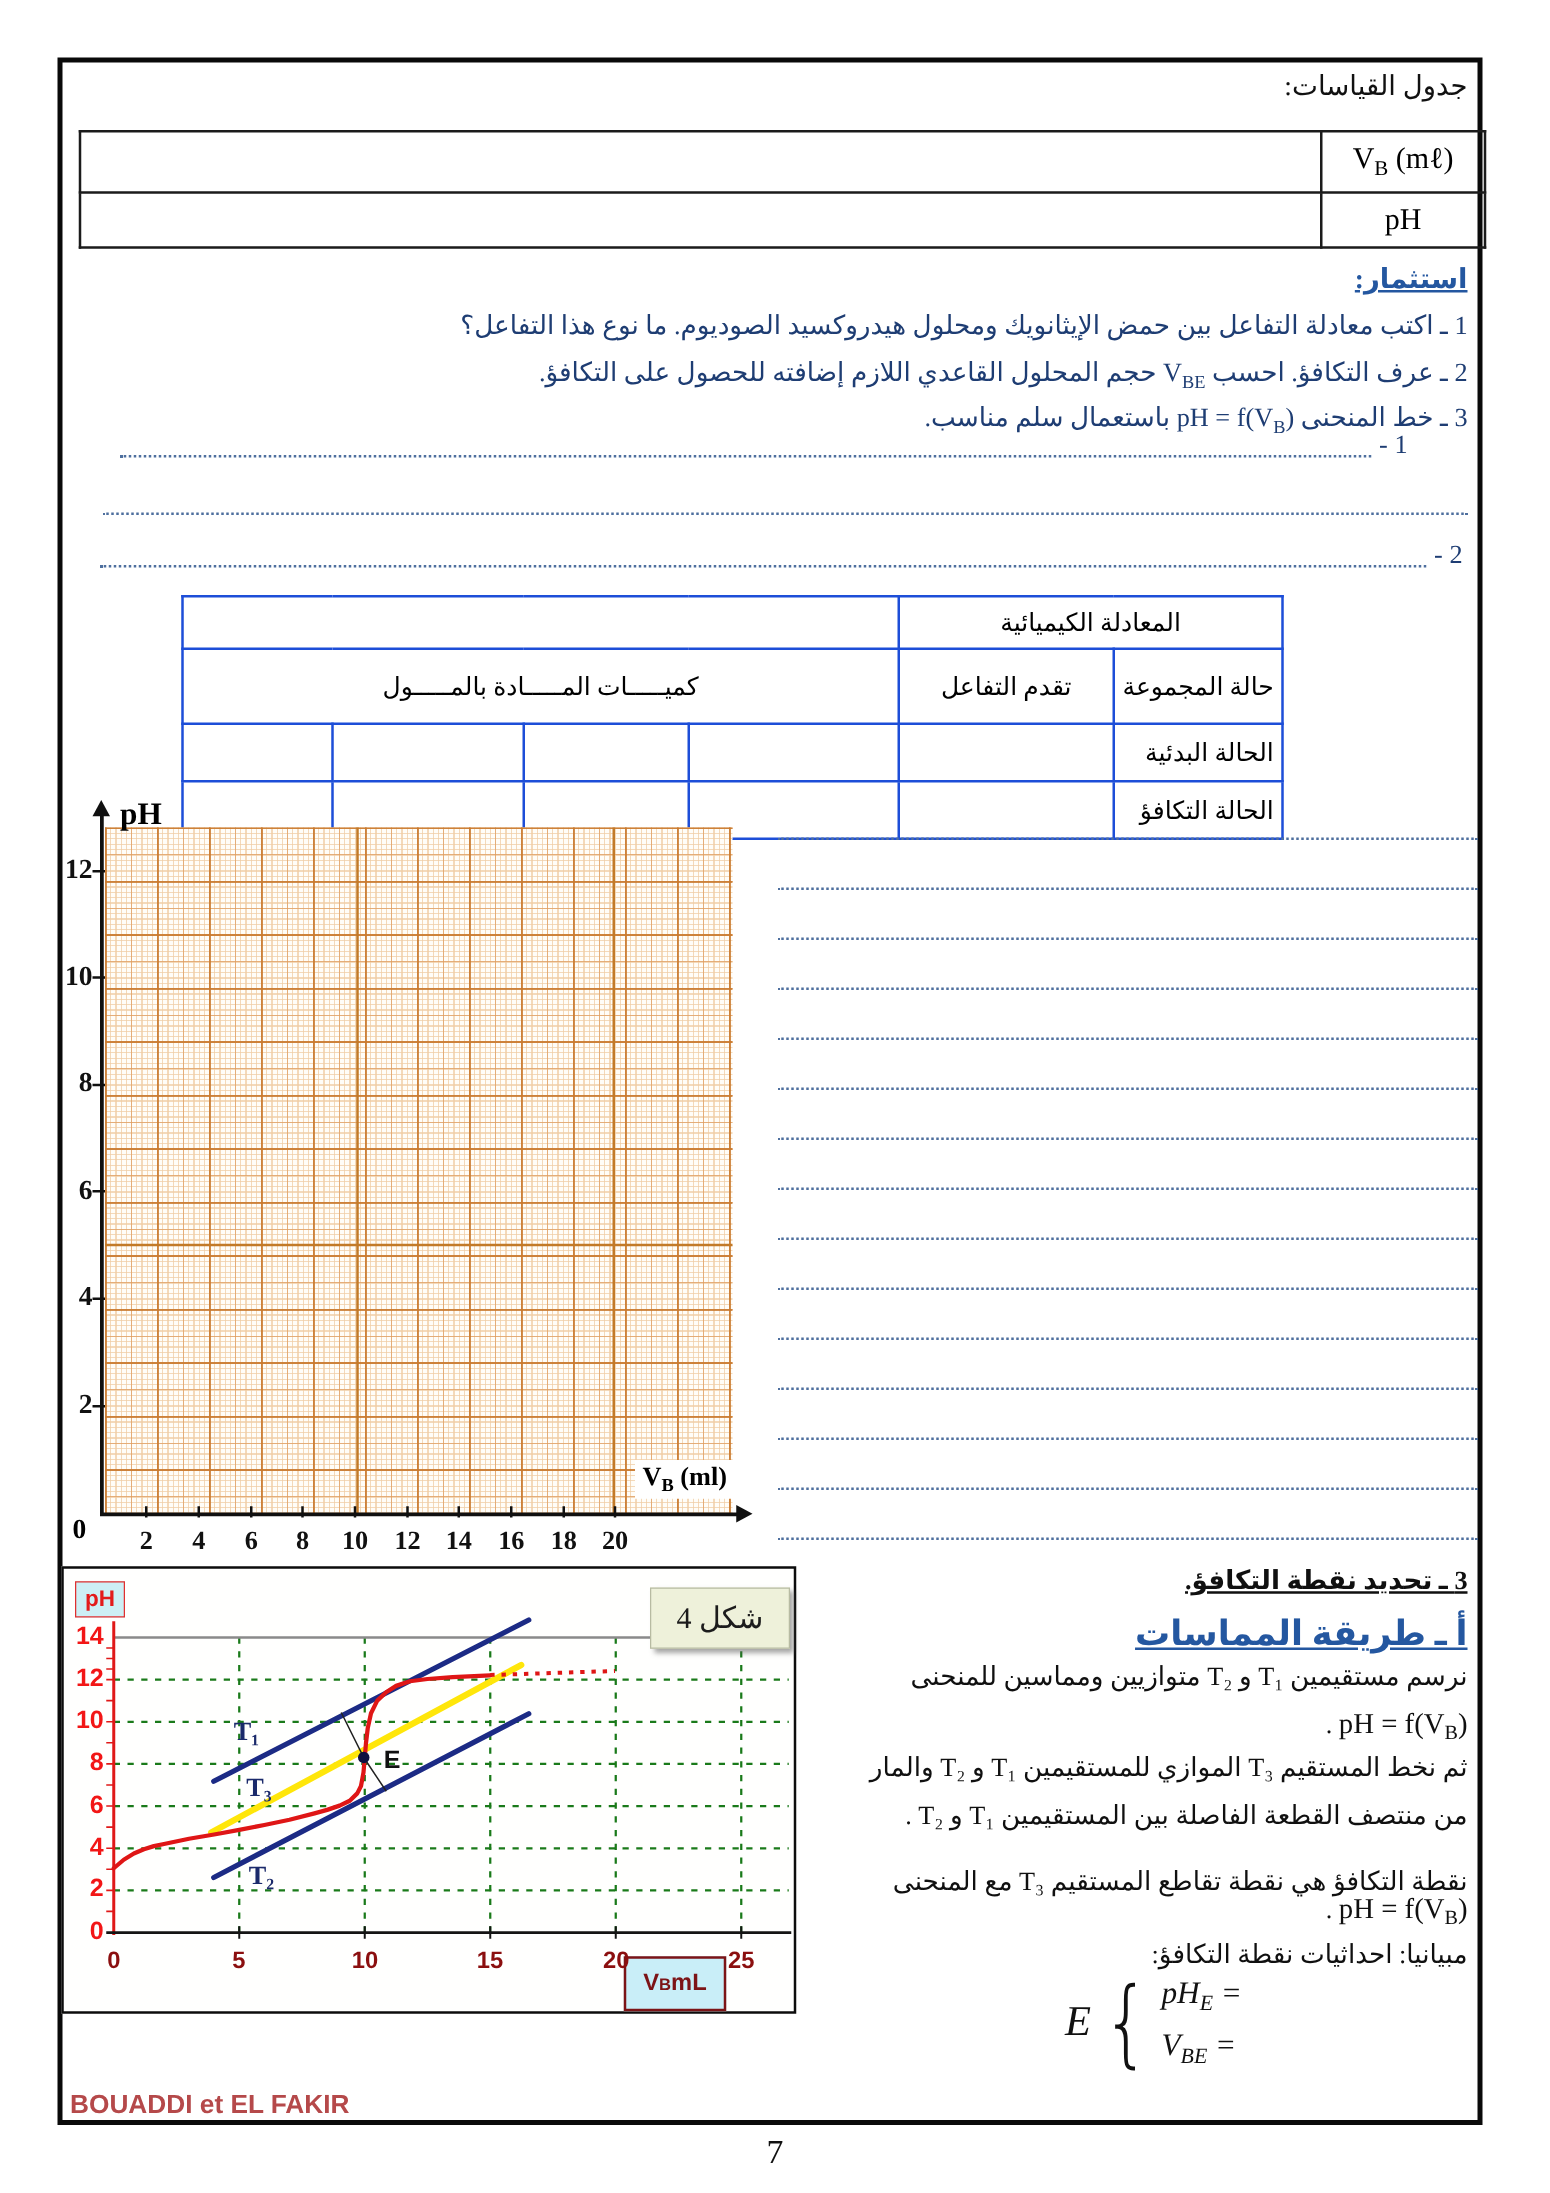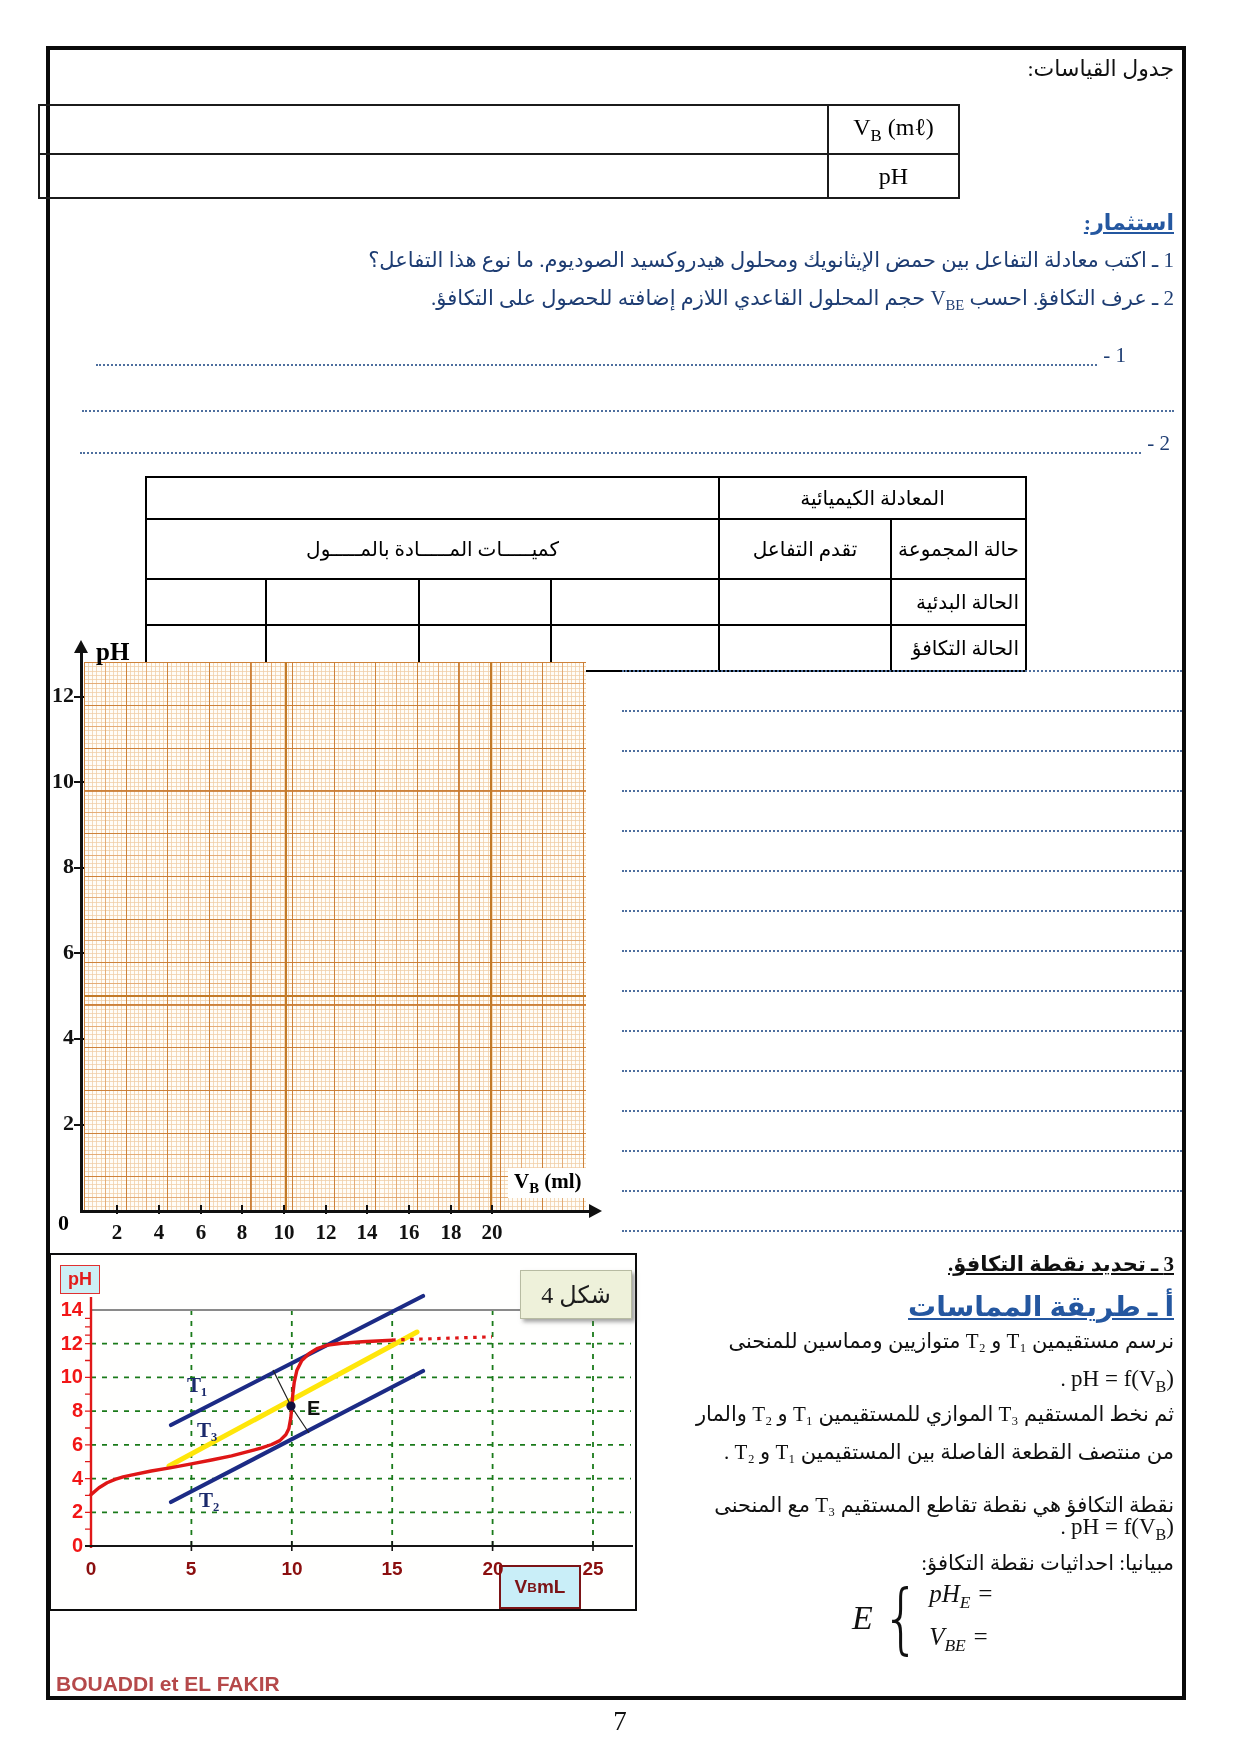--- a/index.html
+++ b/index.html
@@ -6,24 +6,24 @@
   .page{position:relative;width:1240px;height:1754px;background:#ffffff;
         font-family:"Liberation Serif","DejaVu Sans",serif;overflow:hidden;}
   .abs{position:absolute;}
   .ar{direction:rtl;text-align:right;font-family:"Liberation Serif","DejaVu Sans",serif;}
   .ltr{direction:ltr;unicode-bidi:embed;font-family:"Liberation Serif",serif;}
   .frame{left:46px;top:46px;width:1132px;height:1646px;border:4px solid #0a0a0a;}
   .title{right:66px;top:56px;font-size:22px;color:#111;}
   .blue{color:#1e3d73;}
   .bluehead{color:#2457a0;font-weight:bold;text-decoration:underline;}
   table{border-collapse:collapse;}
-  .t1{left:38px;top:104px;width:922px;table-layout:fixed;}
+  .t1{left:63px;top:104px;width:1126px;table-layout:fixed;}
   .t1 td{border:2px solid #1b1b1b;font-size:24px;text-align:center;vertical-align:middle;}
   .t2{left:145px;top:476px;width:880px;table-layout:fixed;}
-  .t2 td{border:2px solid #000000;font-size:20px;text-align:center;vertical-align:middle;}
+  .t2 td{border:2px solid #1d4ed8;font-size:20px;text-align:center;vertical-align:middle;}
   .ansline{display:flex;align-items:flex-end;direction:rtl;height:28px;}
   .ansline .num{font-size:21px;color:#1e3d73;padding-right:4px;white-space:nowrap;line-height:22px;}
   .dotfill{flex:1;border-bottom:2.5px dotted #4e6f9e;height:24px;margin:0 6px;}
   .dotrow{border-bottom:2.5px dotted #4e6f9e;height:24px;}
   .paper{left:84px;top:662px;width:502px;height:550px;background-color:#fffdf8;
     background-image:
       repeating-linear-gradient(to right,rgba(201,122,47,.85) 0,rgba(201,122,47,.85) 1.3px,transparent 1.3px,transparent 41.6px),
       repeating-linear-gradient(to bottom,rgba(201,122,47,.85) 0,rgba(201,122,47,.85) 1.3px,transparent 1.3px,transparent 42.8px),
       repeating-linear-gradient(to right,rgba(222,155,93,.7) 0,rgba(222,155,93,.7) 1px,transparent 1px,transparent 20.8px),
       repeating-linear-gradient(to bottom,rgba(222,155,93,.7) 0,rgba(222,155,93,.7) 1px,transparent 1px,transparent 21.4px),
@@ -77,20 +77,21 @@
     <tr style="height:44px">
       <td>pH</td>
       <td></td>
     </tr>
   </tbody>
     </table>
 
   <div class="abs ar bluehead" style="right:66px;top:210px;font-size:22px;">استثمار:</div>
   <div class="abs ar blue" style="right:66px;top:248px;font-size:21px;">1 ـ اكتب معادلة التفاعل بين حمض الإيثانويك ومحلول هيدروكسيد الصوديوم. ما نوع هذا التفاعل؟</div>
   <div class="abs ar blue" style="right:66px;top:286px;font-size:21px;"><span>2 ـ عرف التكافؤ. احسب </span><span class="ltr"><span>V</span><sub>BE</sub></span><span> حجم المحلول القاعدي اللازم إضافته للحصول على التكافؤ.</span></div>
+  <div class="abs ar blue" style="right:66px;top:322px;font-size:21px;"><span>3 ـ خط المنحنى </span><span class="ltr"><span>pH = f(V</span><sub>B</sub><span>)</span></span><span> باستعمال سلم مناسب.</span></div>
 
   <div class="abs ansline" style="left:90px;top:338px;width:1040px;">
     <span class="num">1 -</span>
       <span class="dotfill"></span>
   </div>
   <div class="abs dotrow" style="left:82px;top:386px;width:1092px;"></div>
   <div class="abs ansline" style="left:74px;top:426px;width:1100px;">
     <span class="num">2 -</span>
       <span class="dotfill"></span>
   </div>

